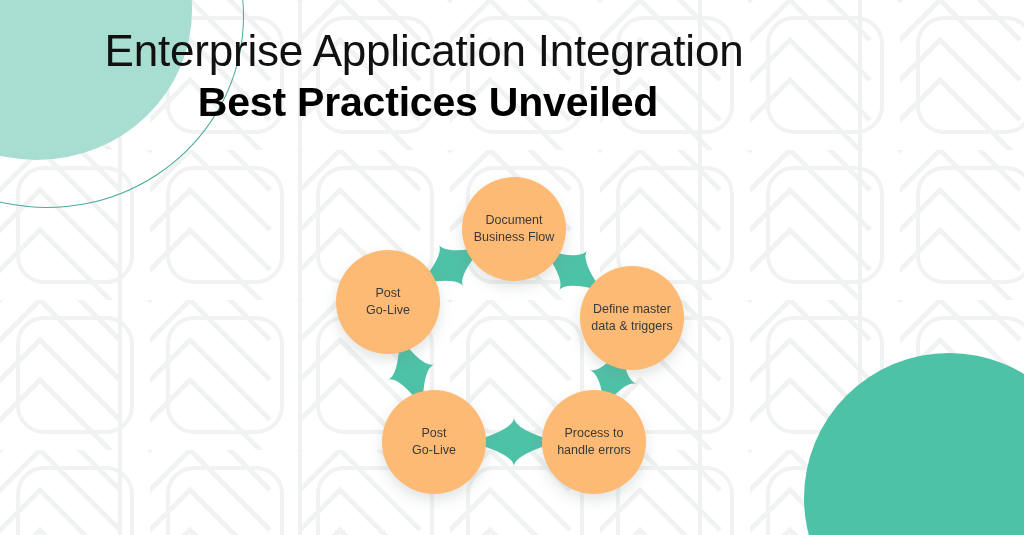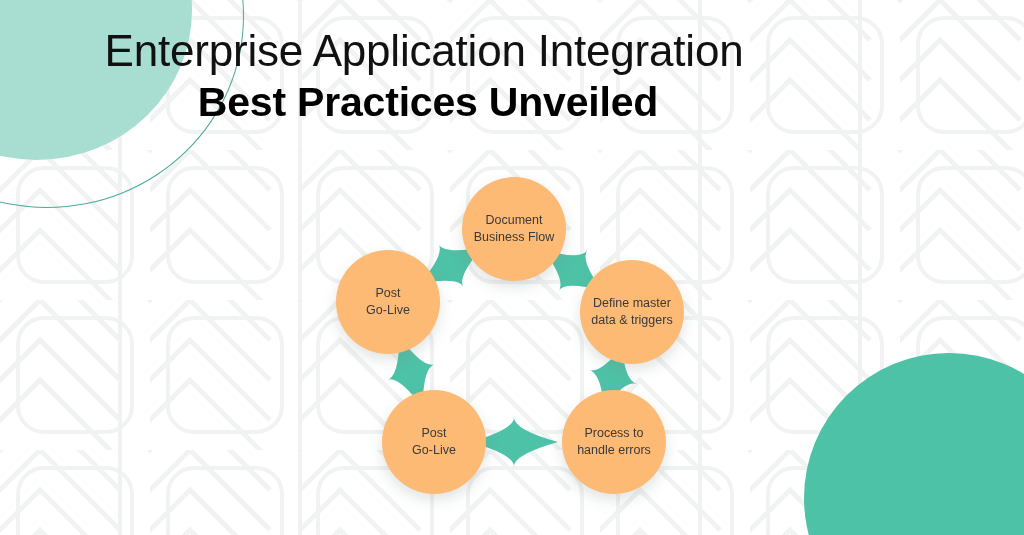--- a/index.html
+++ b/index.html
@@ -170,25 +170,25 @@
         <path d="M 543.4453801755684 249.71158097095065 Q 566.9985489739339 282.17247490374103 558.0416359654246 291.76610790457715 Q 564.0430869914907 280.09363300083606 602.5546198244316 291.28841902904935 Q 579.0014510260661 258.82752509625897 587.9583640345754 249.23389209542285 Q 581.9569130085093 260.9063669991639 543.4453801755684 249.71158097095065 Z" fill="#4ec2a6"></path>
         <path d="M 621.8995882947384 346.55404004431625 Q 600.0771727914822 374.8749271042174 588.0443044124382 369.70525821286657 Q 600.9671316209559 371.8303311086491 604.1004117052616 407.44595995568375 Q 625.9228272085178 379.1250728957826 637.9556955875618 384.29474178713343 Q 625.0328683790441 382.1696688913509 621.8995882947384 346.55404004431625 Z" fill="#4ec2a6"></path>
         <path d="M 558 442 Q 511.8 429 514 416 Q 516.2 429 470 442 Q 516.2 455 514 468 Q 511.8 455 558 442 Z" fill="#4ec2a6"></path>
         <path d="M 422.7624815970639 407.7988570345424 Q 422.76228865767314 366.15206439165706 435.70082547505274 363.88401448676836 Q 423.93853681737954 369.7319500951113 399.2375184029361 336.2011429654576 Q 399.2377113423268 377.84793560834294 386.29917452494726 380.11598551323164 Q 398.06146318262046 374.2680499048887 422.7624815970639 407.7988570345424 Z" fill="#4ec2a6"></path>
       </svg>
 
   <div class="node" style="left: 462px; top: 177px;">
         <div class="node-label">Document
 Business Flow</div>
       </div>
-      <div class="node" style="left: 580px; top: 260px;">
+      <div class="node" style="left: 580px; top: 266px;">
         <div class="node-label">Define master
 data &amp; triggers</div>
       </div>
-      <div class="node" style="left: 562px; top: 390px;">
+      <div class="node" style="left: 542px; top: 390px;">
         <div class="node-label">Process to
 handle errors</div>
       </div>
       <div class="node" style="left: 382px; top: 390px;">
         <div class="node-label">Post
 Go-Live</div>
       </div>
       <div class="node" style="left: 336px; top: 250px;">
         <div class="node-label">Post
 Go-Live</div>

